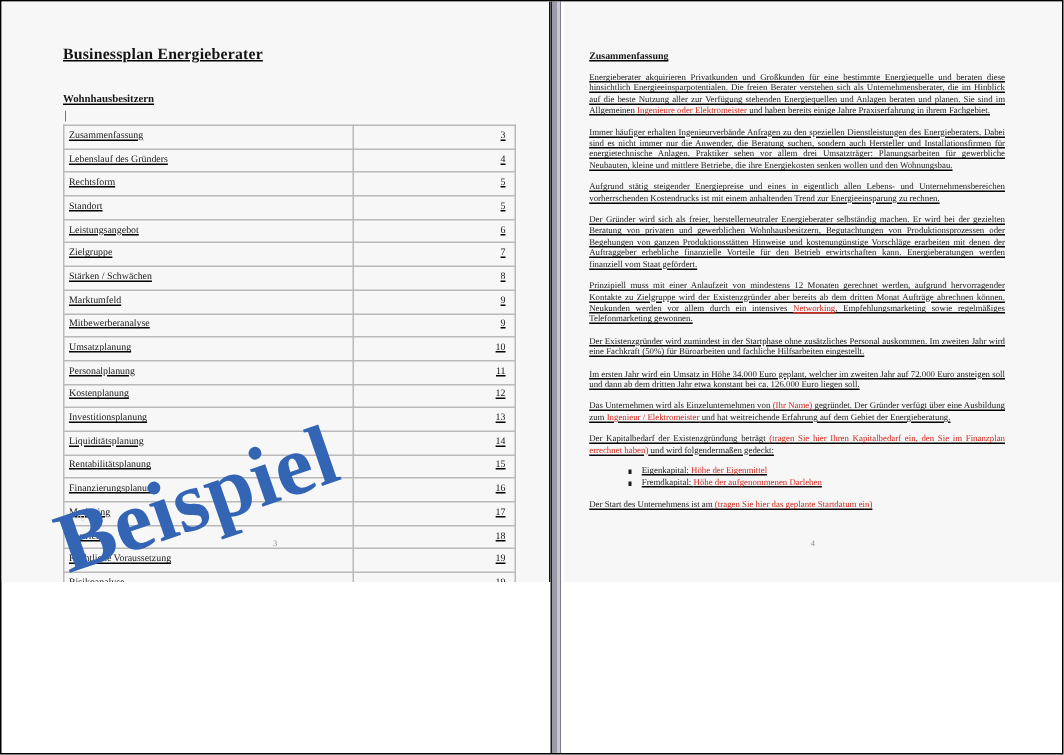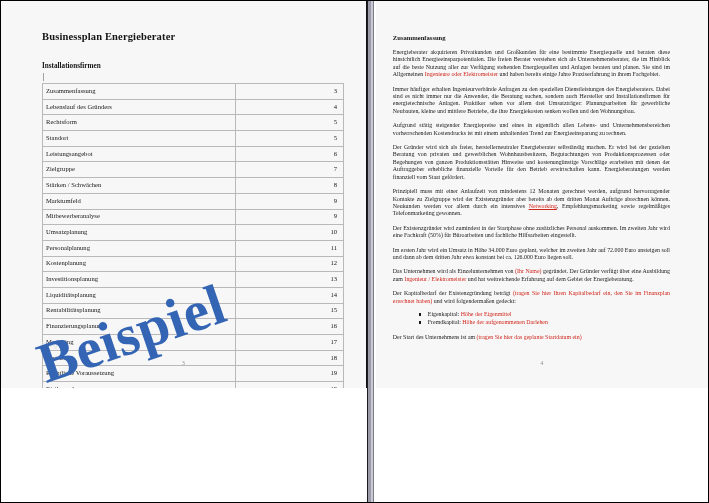--- a/index.html
+++ b/index.html
@@ -26,20 +26,21 @@
     overflow: hidden;
   }
 
   
   .page {
     position: relative;
     box-sizing: border-box;
     background: #f7f7f7;
     height: 387px;
     overflow: hidden;
+    text-decoration: underline;
   }
   .page-left {
     width: 370px;
     border-right: 1px solid #111;
   }
   .page-right {
     width: 336px;
   }
 
   
@@ -205,21 +206,21 @@
 </head>
 <body>
 
 <div class="doc-frame">
 
   <div class="page page-left">
     <div class="page-body">
 
       <h1 class="doc-title">Businessplan Energieberater</h1>
 
-      <div class="toc-heading">Installationsfirmen</div>
+      <div class="toc-heading">Wohnhausbesitzern</div>
       <div class="toc-caret">|</div>
 
       <table class="toc">
         <tbody>
           <tr>
               <td class="toc-label">Zusammenfassung</td>
               <td class="toc-page">3</td>
             </tr>
           <tr>
               <td class="toc-label">Lebenslauf des Gründers</td>

